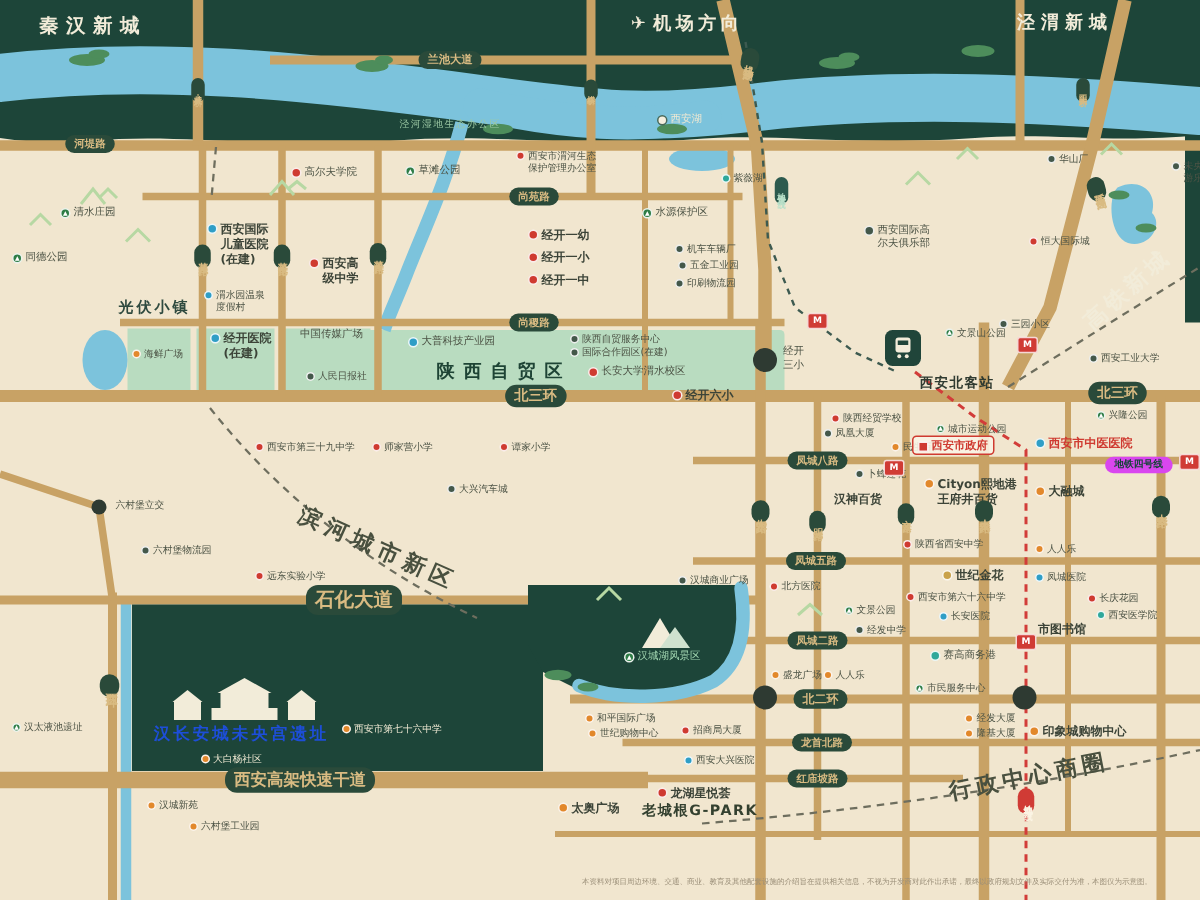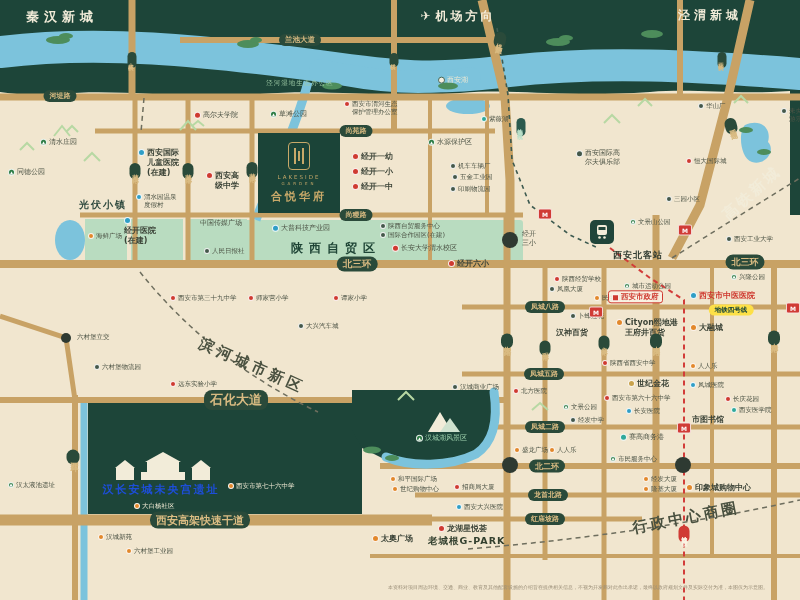--- a/index.html
+++ b/index.html
@@ -60,21 +60,21 @@
   .poi.govt{border:1px solid #cf3a30;border-radius:3px;background:rgba(250,243,228,.9);
        padding:1px 3px;font-size:7.5px;font-weight:bold;color:#cf3a30;align-items:center;}
   .poi.govt .pin{background:#cf3a30;border-radius:1px;}
 
   
   .pill{position:absolute;background:#2a4a3a;color:#d9bb82;border-radius:8px;
         display:flex;align-items:center;justify-content:center;white-space:nowrap;
         transform:translate(-50%,-50%);padding:1px 6px;font-weight:bold;}
   .pill-v{writing-mode:vertical-rl;padding:6px 1px;letter-spacing:1px;}
   .pill-red{background:#d03b35;color:#fbf4e4;}
-  .pill-teal{background:#fde047;color:#17453a;}
+  .pill-teal{background:#d946ef;color:#17453a;margin-left:28px;}
   .pill-dteal{background:#2c5a4e;color:#b9e0c9;}
 
   .mstation{position:absolute;width:12px;height:9px;background:#d03b35;border-radius:2px;
         color:#fff;font-size:6px;font-weight:bold;display:flex;align-items:center;justify-content:center;
         transform:translate(-50%,-50%);border:1px solid rgba(255,255,255,.8);}
 
   #disclaimer{position:absolute;left:388px;top:584px;width:402px;font-size:5px;color:#9b8f79;
         white-space:nowrap;overflow:hidden;}
 </style>
 </head>
@@ -207,30 +207,20 @@
     <span class="plane">✈</span><span>机场方向</span>
   </div>
   <div class="district" id="d-gaotie">高铁新城</div>
   <div class="district" id="d-binhe">滨河城市新区</div>
   <div class="district" id="d-xingzheng">行政中心商圈</div>
   <div class="district" id="d-zimao">陕西自贸区</div>
   <div class="district" id="d-guangfu">光伏小镇</div>
   <div class="district" id="d-ruins">汉长安城未央宫遗址</div>
   <div class="district" id="d-office">泾河湿地生态办公区</div>
 
-  <div id="logo">
-    <span class="emblem">
-        <i></i>
-        <i></i>
-        <i></i>
-      </span>
-    <span class="en1">LAKESIDE</span>
-    <span class="en2">GARDEN</span>
-    <span class="cn">合悦华府</span>
-  </div>
 
   <div id="station-icon">
     <svg width="16" height="16" viewBox="0 0 16 16">
         <g fill="#f2ecd9">
           <rect x="3" y="1" width="10" height="10" rx="2"></rect>
           <circle cx="5.5" cy="13.5" r="1.3"></circle>
           <circle cx="10.5" cy="13.5" r="1.3"></circle>
           <rect x="4.5" y="3" width="7" height="3" fill="#20453a"></rect>
         </g>
       </svg>
@@ -285,21 +275,21 @@
           <span>渭水园温泉</span>
           <span>度假村</span>
         </span>
       </div>
       <div class="poi xs" style="left: 88px; top: 236px;">
         <span class="pin pin-orange"></span>
         <span class="txt">
           <span>海鲜广场</span>
         </span>
       </div>
-      <div class="poi md" style="left: 124px; top: 231px; flex-direction: column;">
+      <div class="poi md" style="left: 140px; top: 231px;">
         <span class="pin pin-blue"></span>
         <span class="txt">
           <span>经开医院</span>
           <span>(在建)</span>
         </span>
       </div>
       <div class="poi sm" style="left: 200px; top: 223px;">
         <span class="txt">
           <span>中国传媒广场</span>
         </span>
@@ -372,21 +362,21 @@
         <span class="txt">
           <span>华山厂</span>
         </span>
       </div>
       <div class="poi xs" style="left: 686px; top: 161px;">
         <span class="pin pin-red"></span>
         <span class="txt">
           <span>恒大国际城</span>
         </span>
       </div>
-      <div class="poi xs" style="left: 666px; top: 199px;">
+      <div class="poi xs" style="left: 666px; top: 216px;">
         <span class="pin pin-dark"></span>
         <span class="txt">
           <span>三园小区</span>
         </span>
       </div>
       <div class="poi xs" style="left: 726px; top: 239px;">
         <span class="pin pin-dark"></span>
         <span class="txt">
           <span>西安工业大学</span>
         </span>

